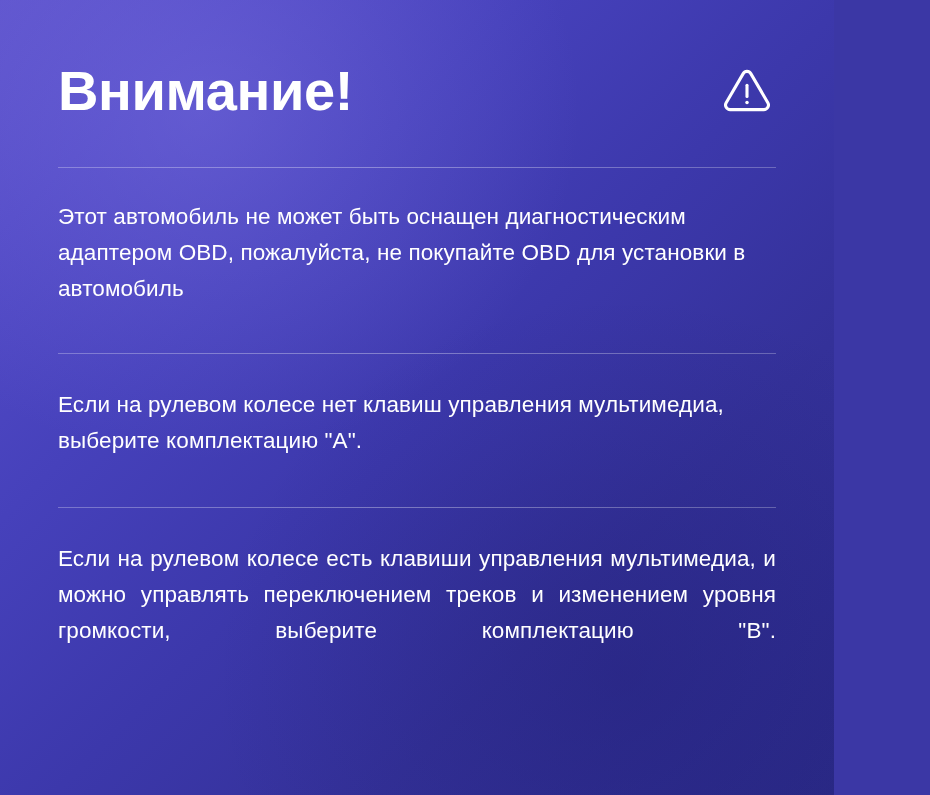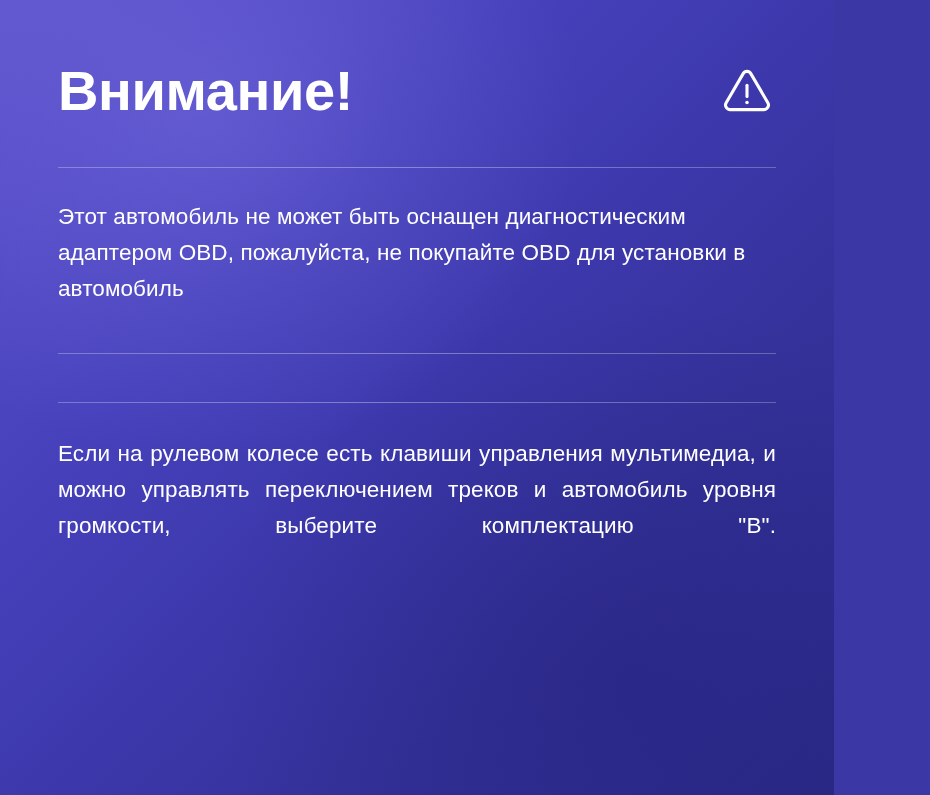--- a/index.html
+++ b/index.html
@@ -145,19 +145,20 @@
         </svg>
       </span>
     </div>
 
     <hr class="divider d1">
 
     <p class="para p1">Этот автомобиль не может быть оснащен диагностическим адаптером OBD, пожалуйста, не покупайте OBD для установки в автомобиль</p>
 
     <hr class="divider d2">
 
+    <p class="para p2">Если на рулевом колесе нет клавиш управления мультимедиа, выберите комплектацию "A".</p>
 
     <hr class="divider d3">
 
-    <p class="para p3">Если на рулевом колесе есть клавиши управления мультимедиа, и можно управлять переключением треков и автомобиль уровня громкости, выберите комплектацию "B".</p>
+    <p class="para p3">Если на рулевом колесе есть клавиши управления мультимедиа, и можно управлять переключением треков и изменением уровня громкости, выберите комплектацию "B".</p>
 
   </div>
 </div>
 
 </body></html>

